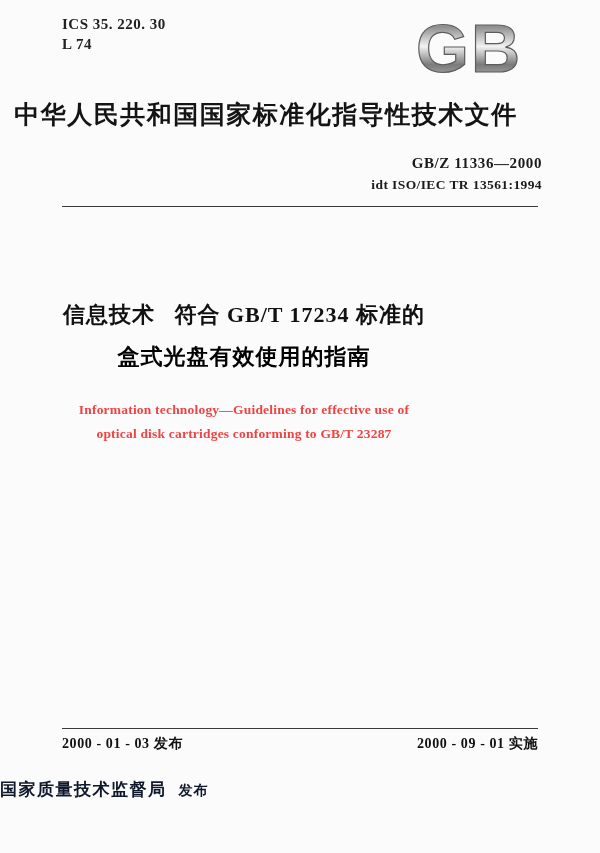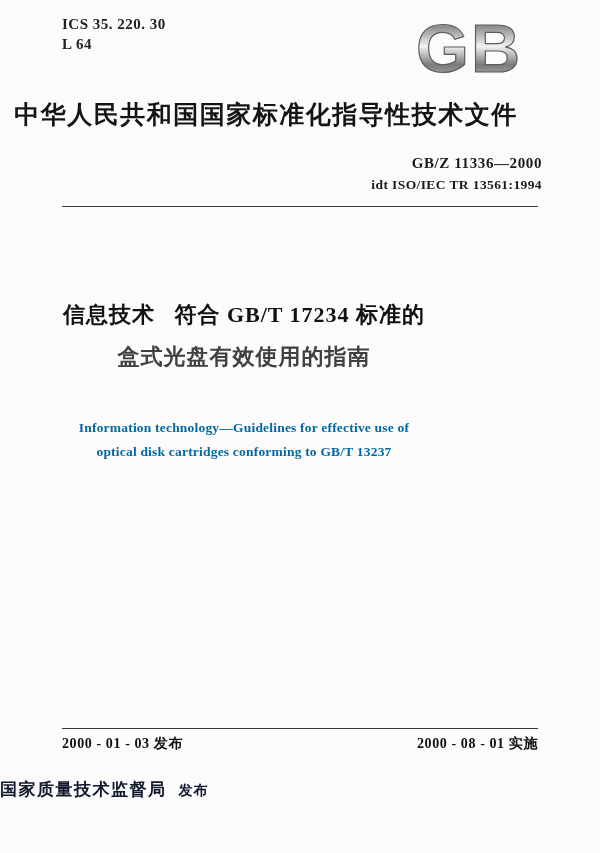--- a/index.html
+++ b/index.html
@@ -111,29 +111,29 @@
     letter-spacing: 1px;
     color: #111;
     margin-bottom: 12px;
     white-space: pre;
   }
   .doc-title-cn2 {
     font-family: Liberation Mono, monospace;
     font-weight: bold;
     font-size: 22px;
     letter-spacing: 1px;
-    color: #404040;
+    color: #000000;
     white-space: pre;
   }
   .doc-title-en {
-    margin-top: 44px;
+    margin-top: 26px;
     font-family: "Liberation Serif", serif;
     font-size: 13.5px;
     font-weight: bold;
-    color: #0369a1;
+    color: #ef4444;
     line-height: 1.75;
     letter-spacing: 0.2px;
   }
 
   
   .dates {
     position: absolute;
     left: 62px;
     top: 735px;
     width: 476px;
@@ -170,21 +170,21 @@
     margin-left: 12px;
   }
 </style>
 </head>
 <body>
 
 <div class="page">
 
   <div class="ics-block">
     <div class="ics-line">ICS 35. 220. 30</div>
-    <div class="ics-line">L 64</div>
+    <div class="ics-line">L 74</div>
   </div>
 
   <div class="gb-logo">
     <svg width="126" height="62" viewBox="0 0 126 62" xmlns="http://www.w3.org/2000/svg">
       <defs>
         <linearGradient id="gbg" x1="0" y1="0" x2="0" y2="1">
           <stop offset="0%" stop-color="#d9d9d9"></stop>
           <stop offset="22%" stop-color="#8e8e8e"></stop>
           <stop offset="48%" stop-color="#f2f2f2"></stop>
           <stop offset="72%" stop-color="#7a7a7a"></stop>
@@ -203,26 +203,26 @@
   </div>
 
   <div class="rule rule-top"></div>
   <div class="rule rule-bottom"></div>
 
   <div class="doc-title">
     <div class="doc-title-cn1">信息技术   符合 GB/T 17234 标准的</div>
     <div class="doc-title-cn2">盒式光盘有效使用的指南</div>
     <div class="doc-title-en">
       <div>Information technology—Guidelines for effective use of</div>
-      <div>optical disk cartridges conforming to GB/T 13237</div>
+      <div>optical disk cartridges conforming to GB/T 23287</div>
     </div>
   </div>
 
   <div class="dates">
     <div class="date-item">2000 - 01 - 03 发布</div>
-    <div class="date-item">2000 - 08 - 01 实施</div>
+    <div class="date-item">2000 - 09 - 01 实施</div>
   </div>
 
   <div class="issuer">
     <span>国家质量技术监督局</span><span class="issuer-suffix">发布</span>
   </div>
 
 </div>
 
 </body></html>

